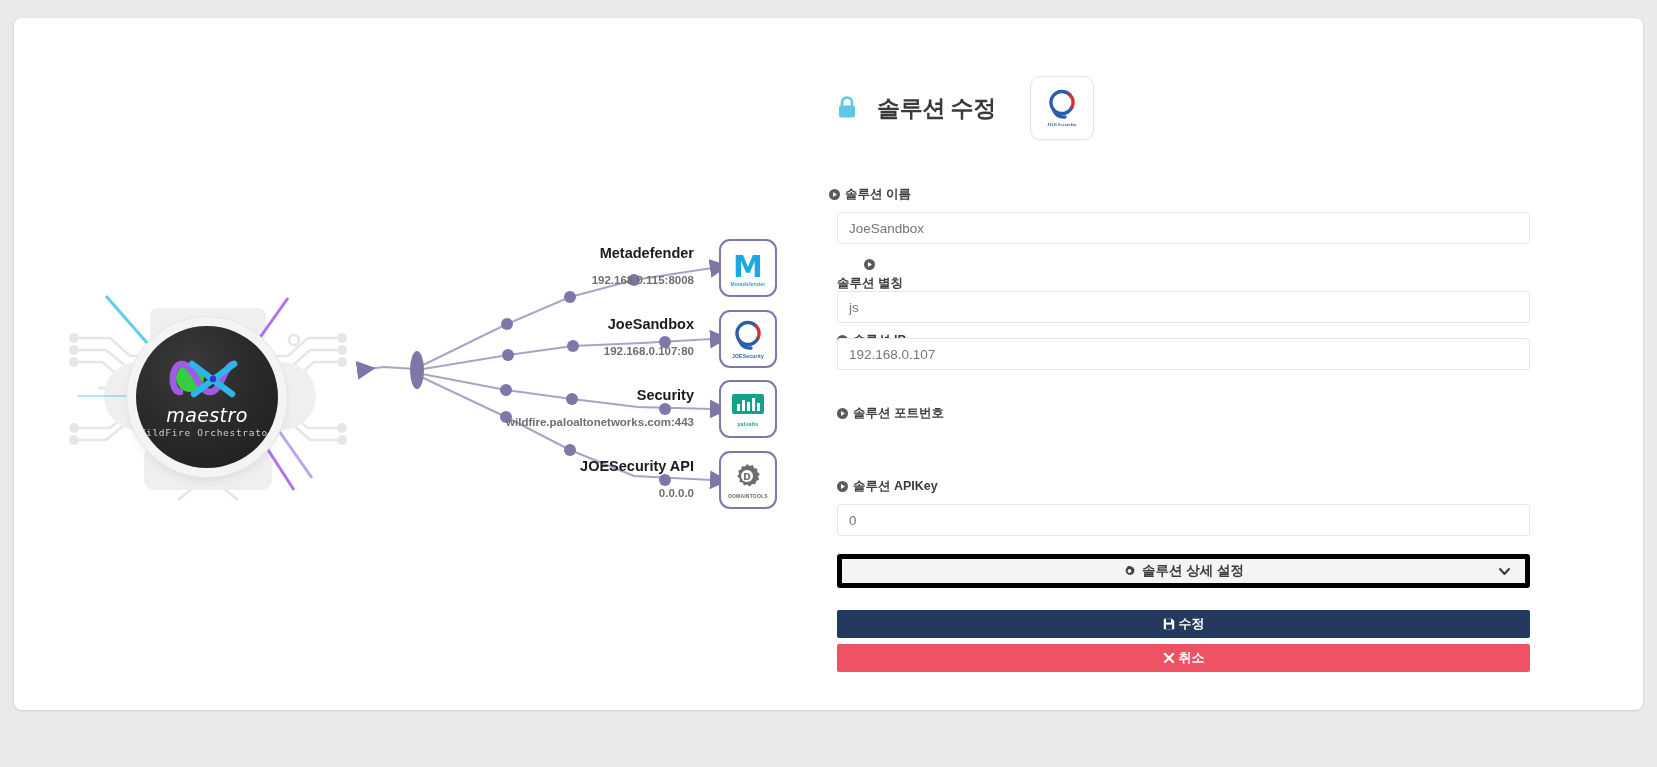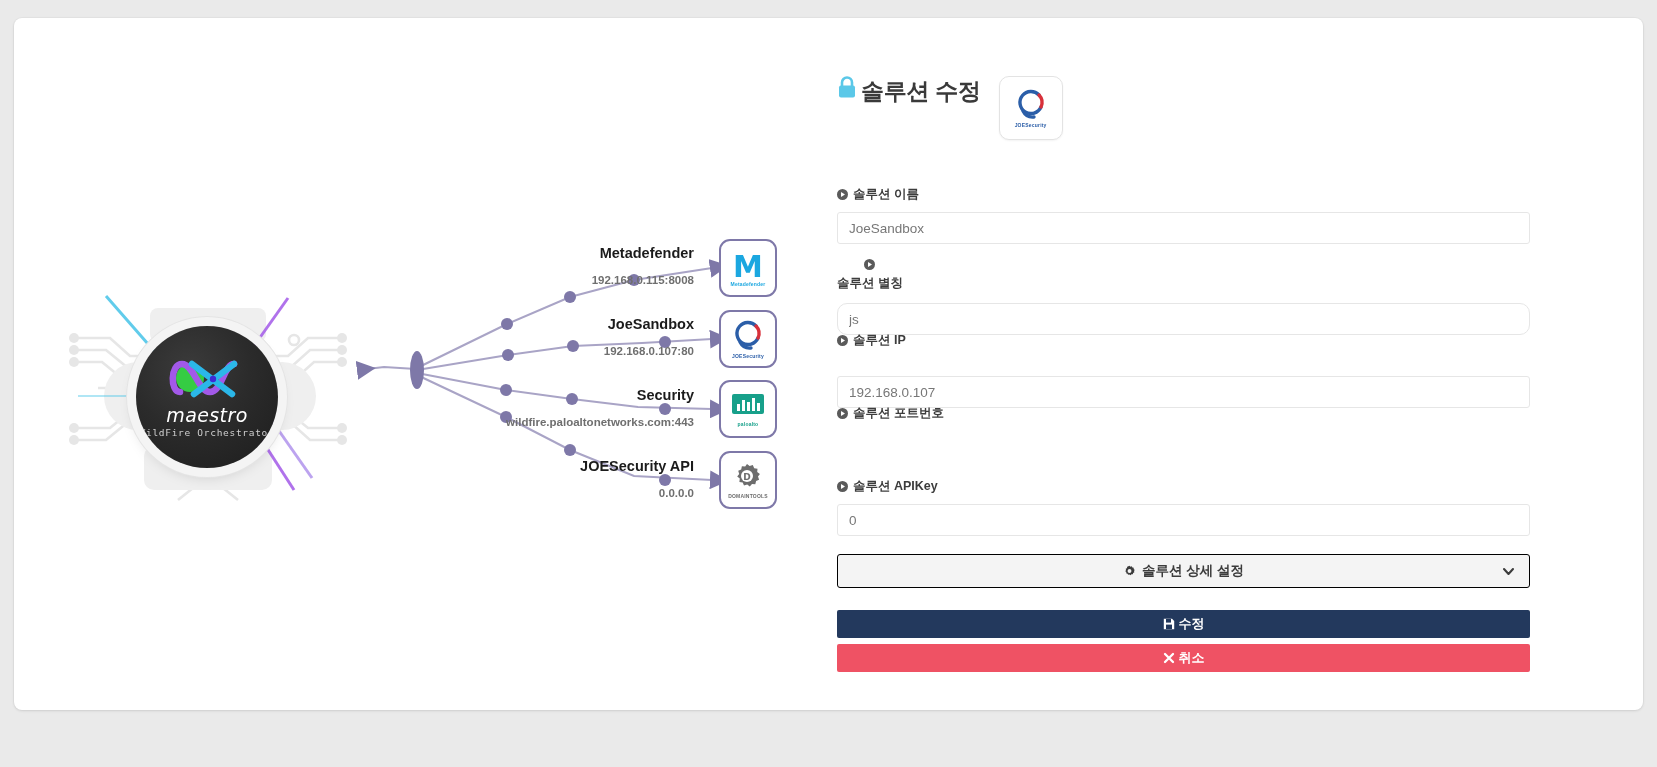--- a/index.html
+++ b/index.html
@@ -84,21 +84,21 @@
   }
 
   
   .form-pane {
     position: absolute;
     left: 810px; top: 0;
     width: 760px; height: 692px;
   }
   .form-head {
     position: absolute; left: 13px; top: 58px;
-    display: flex; align-items: flex-start; gap: 4px;
+    display: flex; align-items: center; gap: 20px; font-family: Liberation Serif, serif;
   }
   .lock-icon { width: 20px; height: 24px; display: block; }
   .head-title {
     font-size: 23px; font-weight: bold; color: #3a3a3a;
     letter-spacing: -.3px;
   }
   .head-logo {
     width: 64px; height: 64px;
     border: 1px solid #e3e3e3; border-radius: 10px;
     background: #fff;
@@ -124,21 +124,21 @@
     font-size: 13.5px; color: #777;
     font-family: "Liberation Sans", sans-serif;
     outline: none;
   }
   .field-input::placeholder { color: #9a9a9a; }
 
   .accordion {
     position: absolute; left: 13px; top: 536px;
     width: 693px; height: 34px;
     background: #f4f4f4;
-    border: 1px solid #000000; border-radius: 3px;
+    border: 5px solid #000000; border-radius: 3px;
     display: flex; align-items: center; justify-content: center;
     cursor: pointer;
   }
   .accordion-label {
     font-size: 13.5px; font-weight: bold; color: #3c3c3c;
     display: flex; align-items: center; gap: 6px;
   }
   .gear-icon { width: 13px; height: 13px; display: block; }
   .chev-icon {
     position: absolute; right: 13px; top: 50%;
@@ -319,46 +319,46 @@
       <div class="head-logo">
         <svg width="34" height="32" viewBox="0 0 34 32">
           <path d="M25,6 A11,11 0 1 0 27,18" stroke="#2b5ea8" stroke-width="3.4" fill="none" stroke-linecap="round"></path>
           <path d="M25,6 A11,11 0 0 1 27,18" stroke="#d8303a" stroke-width="3.4" fill="none" stroke-linecap="round"></path>
           <path d="M9,22 A11,11 0 0 0 20,28" stroke="#2b5ea8" stroke-width="3.4" fill="none" stroke-linecap="round"></path>
         </svg>
         <div class="logo-cap" style="color:#2b5ea8;">JOESecurity</div>
       </div>
     </div>
 
-    <div class="field-label" style="left:13px; top:168px;">
+    <div class="field-label" style="left:5px; top:168px;">
       <svg class="caret-icon" viewBox="0 0 11 11">
           <circle cx="5.5" cy="5.5" r="5.5" fill="#5a5a5a"></circle>
           <path d="M4,3 L8,5.5 L4,8 Z" fill="#fff"></path>
         </svg>
       <span>솔루션 이름</span>
     </div>
     <input class="field-input" style="top: 194px;" value="JoeSandbox">
 
     <div class="field-label" style="left:13px; top:241px;flex-direction:column;">
       <svg class="caret-icon" viewBox="0 0 11 11">
           <circle cx="5.5" cy="5.5" r="5.5" fill="#5a5a5a"></circle>
           <path d="M4,3 L8,5.5 L4,8 Z" fill="#fff"></path>
         </svg>
       <span>솔루션 별칭</span>
     </div>
-    <input class="field-input" style="top: 285px; border-radius: 10px;" value="js">
+    <input class="field-input" style="top: 273px;" value="js">
 
     <div class="field-label" style="left:13px; top:314px;">
       <svg class="caret-icon" viewBox="0 0 11 11">
           <circle cx="5.5" cy="5.5" r="5.5" fill="#5a5a5a"></circle>
           <path d="M4,3 L8,5.5 L4,8 Z" fill="#fff"></path>
         </svg>
       <span>솔루션 IP</span>
     </div>
-    <input class="field-input" style="top: 358px;" value="192.168.0.107">
+    <input class="field-input" style="top: 320px;" value="192.168.0.107">
 
     <div class="field-label" style="left:13px; top:387px;">
       <svg class="caret-icon" viewBox="0 0 11 11">
           <circle cx="5.5" cy="5.5" r="5.5" fill="#5a5a5a"></circle>
           <path d="M4,3 L8,5.5 L4,8 Z" fill="#fff"></path>
         </svg>
       <span>솔루션 포트번호</span>
     </div>
 
     <div class="field-label" style="left:13px; top:460px;">

